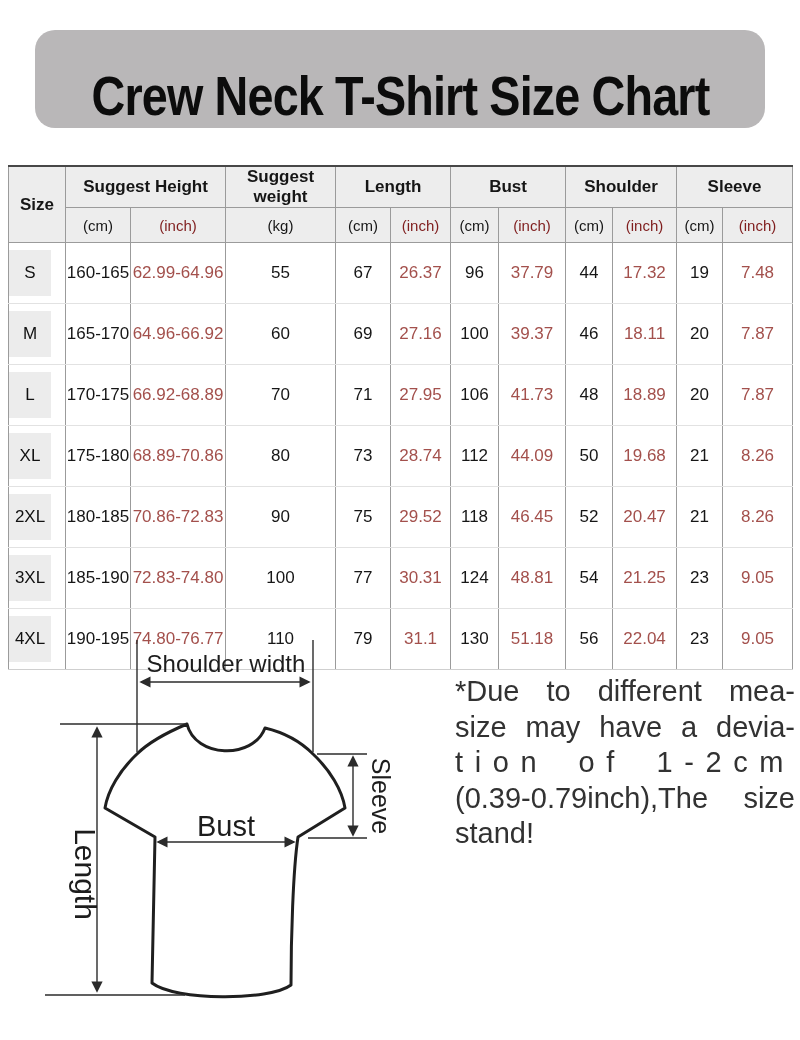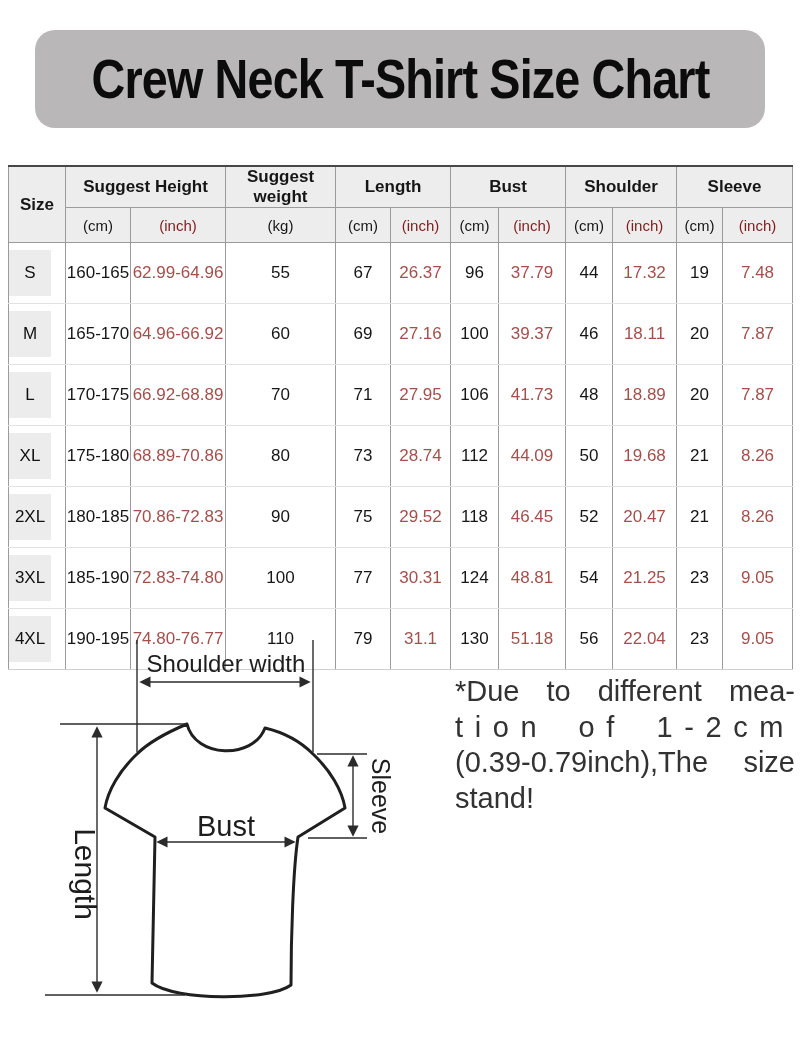--- a/index.html
+++ b/index.html
@@ -5,21 +5,21 @@
   html,body { margin:0; padding:0; background:#ffffff; }
   .page {
     position:relative; width:800px; height:1040px; background:#ffffff;
     font-family:"Liberation Sans", sans-serif; overflow:hidden; color:#111;
   }
 
   
   .title-bar {
     position:absolute; left:35px; top:30px; width:730px; height:98px;
     background:#b9b7b8; border-radius:20px;
-    display:flex; align-items:center; justify-content:center;
+    display:flex; align-items:flex-end; justify-content:center;
   }
   .title-bar span {
     font-size:55px; font-weight:700; color:#0c0c0c; letter-spacing:-1px;
     transform:scaleX(0.85); transform-origin:center; white-space:nowrap;
   }
 
   
   table.size-table {
     position:absolute; left:8px; top:165px; width:784px;
     border-collapse:collapse; table-layout:fixed;
@@ -262,18 +262,19 @@
     <g stroke="#2b2b2b" stroke-width="1.4">
       <line x1="297" y1="114" x2="347" y2="114"></line>
       <line x1="288" y1="198" x2="347" y2="198"></line>
       <line x1="333" y1="117" x2="333" y2="195" marker-start="url(#ah)" marker-end="url(#ah)"></line>
     </g>
     <text transform="translate(352,156) rotate(90)" font-size="25" text-anchor="middle">Sleeve</text>
   </svg>
 
   <div class="note">
     <div>*Due to different mea-</div>
+    <div>size may have a devia-</div>
     <div class="spread-wide">tion of 1-2cm</div>
     <div>(0.39-0.79inch),The size</div>
     <div>stand!</div>
   </div>
 
 </div>
 
 </body></html>

